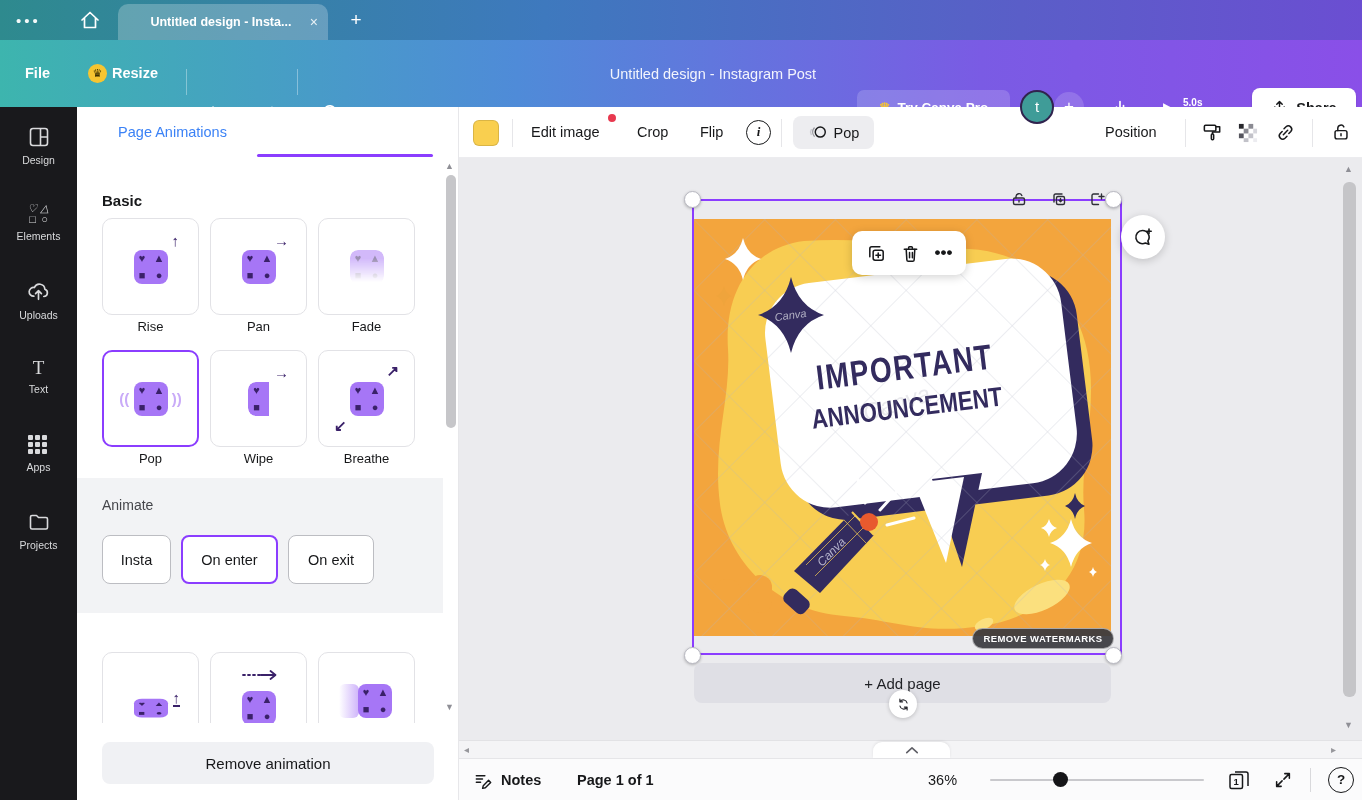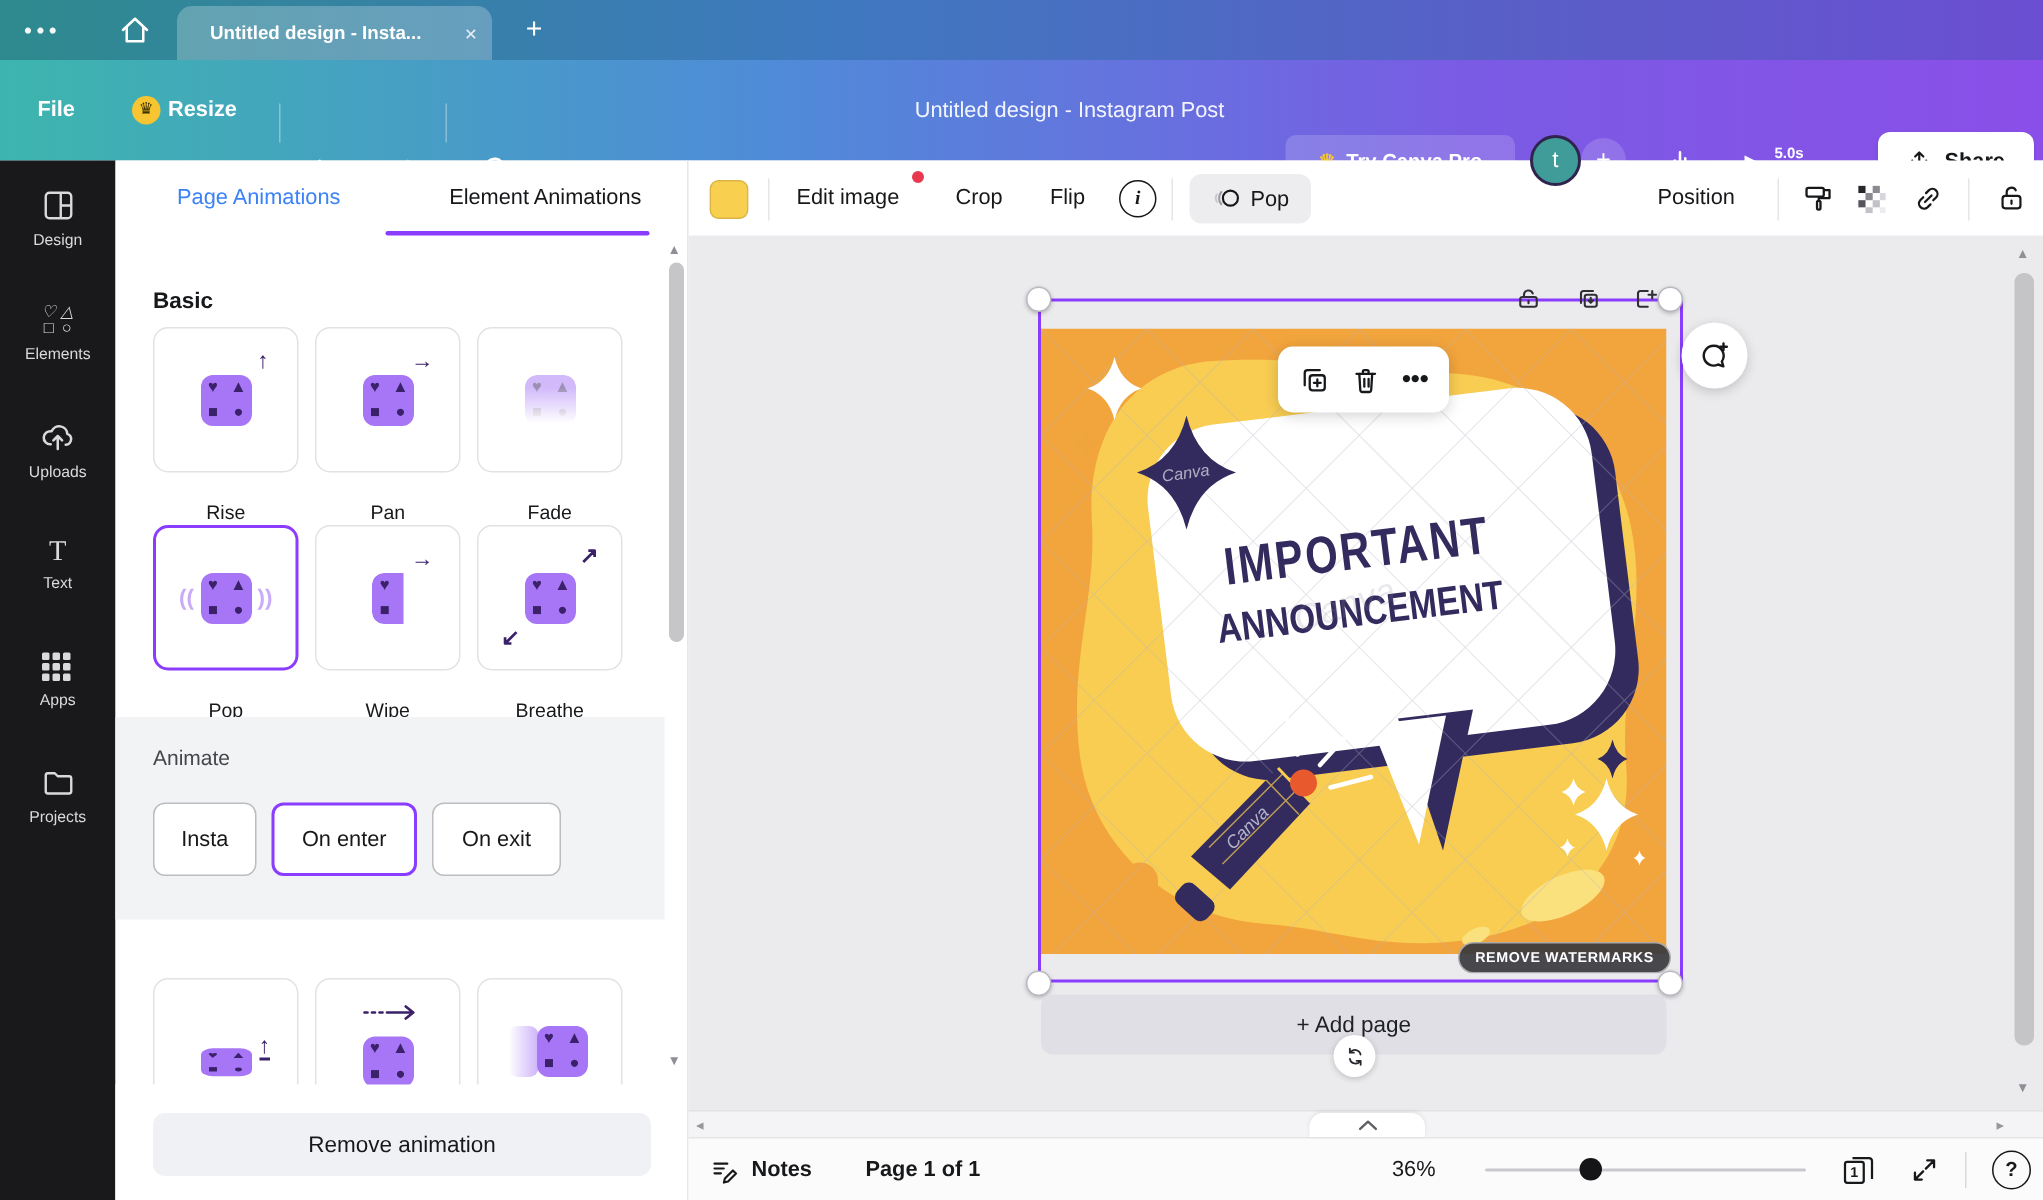--- a/index.html
+++ b/index.html
@@ -10,21 +10,21 @@
   .ico { display:inline-block; line-height:0; }
 
   
   .tabstrip { left:0; top:0; width:1362px; height:40px;
     background:linear-gradient(90deg,#2E8A8E 0%,#3E79BE 40%,#5A5EC8 75%,#6B4ED2 100%); }
   .win-dots { left:16px; top:17px; color:rgba(255,255,255,.95); font-size:15px; letter-spacing:3px; line-height:8px; }
   .home-btn { left:79px; top:9px; width:22px; height:22px; }
   .browser-tab { left:118px; top:4px; width:210px; height:36px; border-radius:10px 10px 0 0;
     background:rgba(255,255,255,.24); display:flex; align-items:center; padding:0 10px 0 22px; }
   .browser-tab .t { color:#fff; font-size:12.5px; font-weight:bold; white-space:nowrap; overflow:hidden;
-    text-overflow:ellipsis; flex:1; }
+    text-overflow:ellipsis; flex:1;text-align:center; }
   .browser-tab .x { color:rgba(255,255,255,.85); font-size:14px; margin-left:8px; }
   .newtab { left:344px; top:8px; width:24px; height:24px; color:#fff; font-size:19px; text-align:center; line-height:24px; }
 
   
   .menubar { left:0; top:40px; width:1362px; height:67px;
     background:linear-gradient(90deg,#3DB5AE 0%,#4F8BD8 38%,#7A5BE4 72%,#8A4FE8 100%); color:#fff; }
   .mb-file { left:25px; top:25px; font-size:14.5px; font-weight:bold; }
   .crown-dot { left:88px; top:24px; width:19px; height:19px; border-radius:50%; background:#F6C531;
     color:#3a3000; font-size:11px; text-align:center; line-height:19px; }
   .mb-resize { left:112px; top:25px; font-size:14.5px; font-weight:bold; }
@@ -64,21 +64,21 @@
   .apps-grid i { width:5px; height:5px; background:#D9DADC; border-radius:1px; }
 
   
   .panel { left:77px; top:107px; width:382px; height:693px; background:#fff; border-right:1px solid #E7E7EA; color:#17181A; }
   .ptab { top:0; height:50px; width:191px; text-align:center; line-height:50px; font-size:14.5px; }
   .underline { left:180px; top:47px; width:176px; height:3px; background:#8B3DFF; border-radius:2px; }
   .sec-title { left:25px; top:85px; font-size:15px; font-weight:bold; }
   .card { width:97px; height:97px; border:1px solid #E2E2E6; border-radius:10px; background:#fff;
     display:flex; align-items:center; justify-content:center; position:absolute; }
   .card.sel { border:2px solid #8B3DFF; }
-  .card-lbl { width:97px; text-align:center; font-size:13px; position:absolute;margin-top:15px; }
+  .card-lbl { width:97px; text-align:center; font-size:13px; position:absolute; }
   .tile { width:34px; height:34px; background:#A676F6; border-radius:8px; display:grid;
     grid-template-columns:1fr 1fr; place-items:center; color:#3A2169; position:relative; flex:none; }
   .tile i { font-style:normal; font-size:11px; line-height:10px; }
   .dec { position:absolute; color:#3A2169; font-weight:bold; font-size:15px; line-height:14px; }
   .faded { opacity:.5; -webkit-mask-image:linear-gradient(180deg,#000 25%,transparent 95%);
     mask-image:linear-gradient(180deg,#000 25%,transparent 95%); }
   .echo { color:#C9ABF8; font-size:15px; font-weight:bold; }
   .wipeclip { width:21px; height:34px; overflow:hidden; border-radius:8px 0 0 8px; }
   .notch { left:59px; top:371px; width:0; height:0; border-left:13px solid transparent;
     border-right:13px solid transparent; border-bottom:14px solid #F2F3F5; }
@@ -302,21 +302,20 @@
       <svg width="24" height="24" viewBox="0 0 24 24" fill="none" stroke="#D9DADC" stroke-width="1.6" stroke-linejoin="round">
         <path d="M3.5 7 a1.5 1.5 0 0 1 1.5 -1.5 h4.5 l2 2 h7.5 a1.5 1.5 0 0 1 1.5 1.5 v8.5 a1.5 1.5 0 0 1 -1.5 1.5 h-14 a1.5 1.5 0 0 1 -1.5 -1.5 Z"></path>
         </svg>
     </span>
       <span class="lbl">Projects</span>
   </div>
 </div>
 
 <div class="abs panel">
   <div class="abs ptab" style="left:0;color:#3b82f6">Page Animations</div>
-  <div class="abs ptab" style="left:191px;color:#17181A">Element Animations</div>
   <div class="abs underline"></div>
 
   <div class="abs sec-title">Basic</div>
 
   <div class="card" style="left:25px;top:111px">
     <span class="tile">
         <i>♥</i>
         <i>▲</i>
         <i>■</i>
         <i>●</i>

